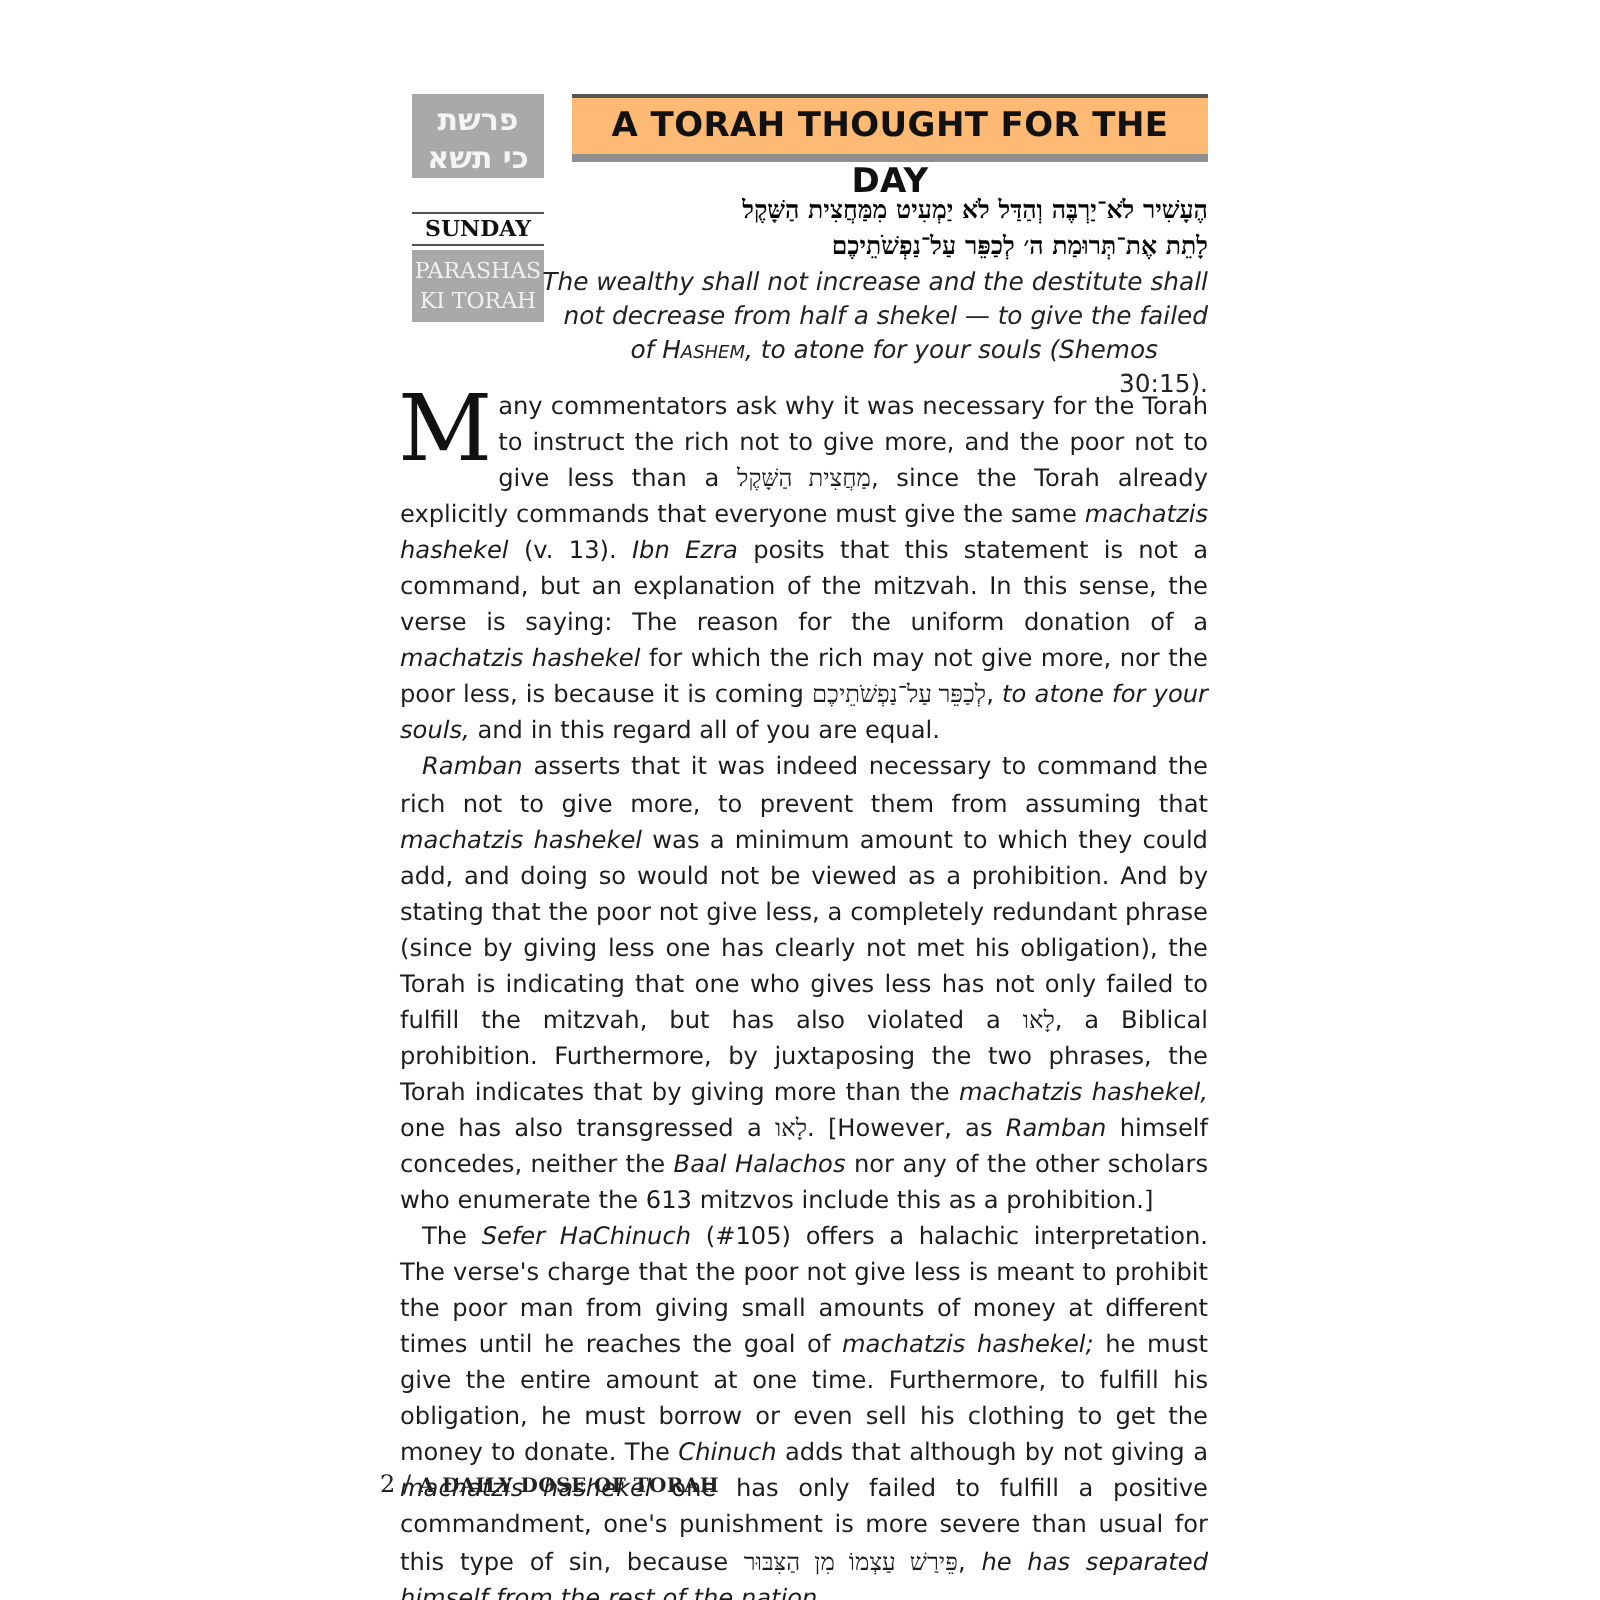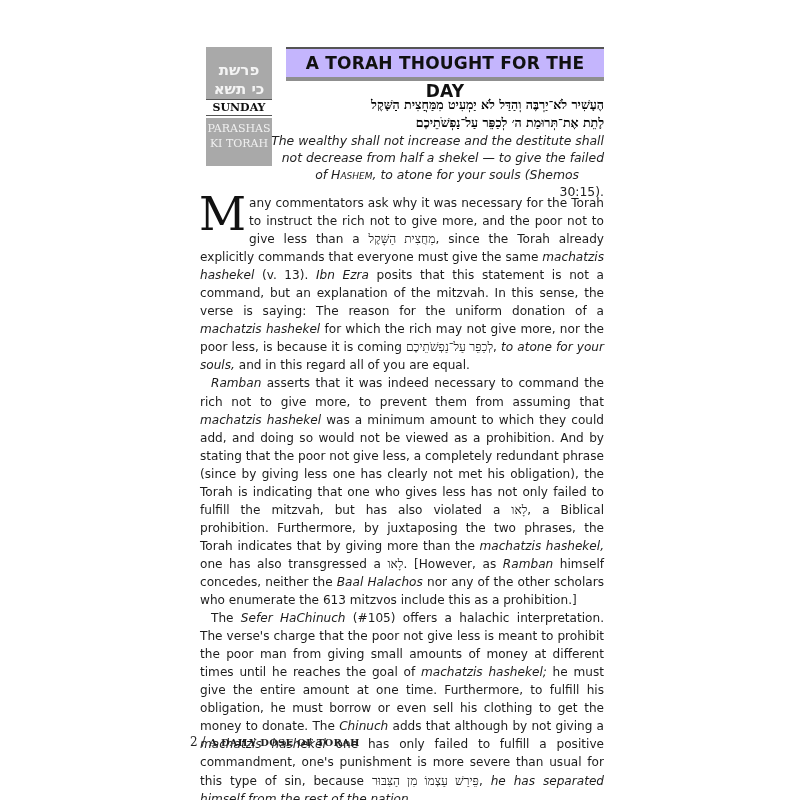--- a/index.html
+++ b/index.html
@@ -1,32 +1,32 @@
 <!DOCTYPE html>
 <html><head>
 <meta charset="utf-8">
 <style>
   html, body { margin:0; padding:0; background:#ffffff; }
   body { width:800px; height:800px; position:relative; overflow:hidden;
          font-family:"DejaVu Sans", sans-serif; color:#1a1a1a; }
   .page { position:absolute; left:0; top:0; width:800px; height:800px; }
 
   .side { position:absolute; left:206px; top:47px; width:66px; }
-  .parsha-heb { background:#a9a9a9; color:#f4f4f4; height:52px; text-align:center;
+  .parsha-heb { background:#a9a9a9; color:#f4f4f4; height:42px; text-align:center;
                 font-family:"DejaVu Sans", sans-serif; font-size:15px; line-height:19px;
-                direction:rtl; padding-top:14px; box-sizing:border-box; font-weight:bold; }
-  .day { border-top:1px solid #555; border-bottom:1px solid #555; margin-top:0;
+                direction:rtl; padding-top:4px; box-sizing:border-box; font-weight:bold; }
+  .day { border-top:1px solid #555; border-bottom:1px solid #555; margin-top:17px;
          text-align:center; font-family:"DejaVu Serif", serif; font-weight:bold;
          font-size:11px; line-height:15px; color:#111; }
-  .parsha-eng { background:#a9a9a9; color:#f0f0f0; margin-top:2px; height:48px; text-align:center;
+  .parsha-eng { background:#a9a9a9; color:#f0f0f0; margin-top:2px; height:36px; text-align:center;
                 font-family:"DejaVu Serif", serif; font-size:11px; line-height:15px; padding-top:3px;
                 box-sizing:border-box; }
 
   .titlebar { position:absolute; left:286px; top:47px; width:318px; height:34px;
-              background:#c4b5fd; border-top:2px solid #555; border-bottom:4px solid #8f8f8f;
+              background:#fdba74; border-top:2px solid #555; border-bottom:4px solid #8f8f8f;
               box-sizing:border-box; text-align:center; }
   .titlebar span { font-family:"DejaVu Sans", sans-serif; font-weight:bold; font-size:17px;
                    line-height:28px; letter-spacing:0.2px; color:#111; }
 
   .verse { position:absolute; left:270px; top:96px; width:334px; text-align:right; }
   .verse .heb { direction:rtl; font-family:"DejaVu Serif", serif; font-weight:bold; font-size:12.5px;
                 line-height:18px; color:#000000; }
   .verse .eng { font-family:"DejaVu Sans", sans-serif; font-style:italic; font-size:12.4px;
                 line-height:17px; color:#222; }
   .sc { font-variant:small-caps; }

